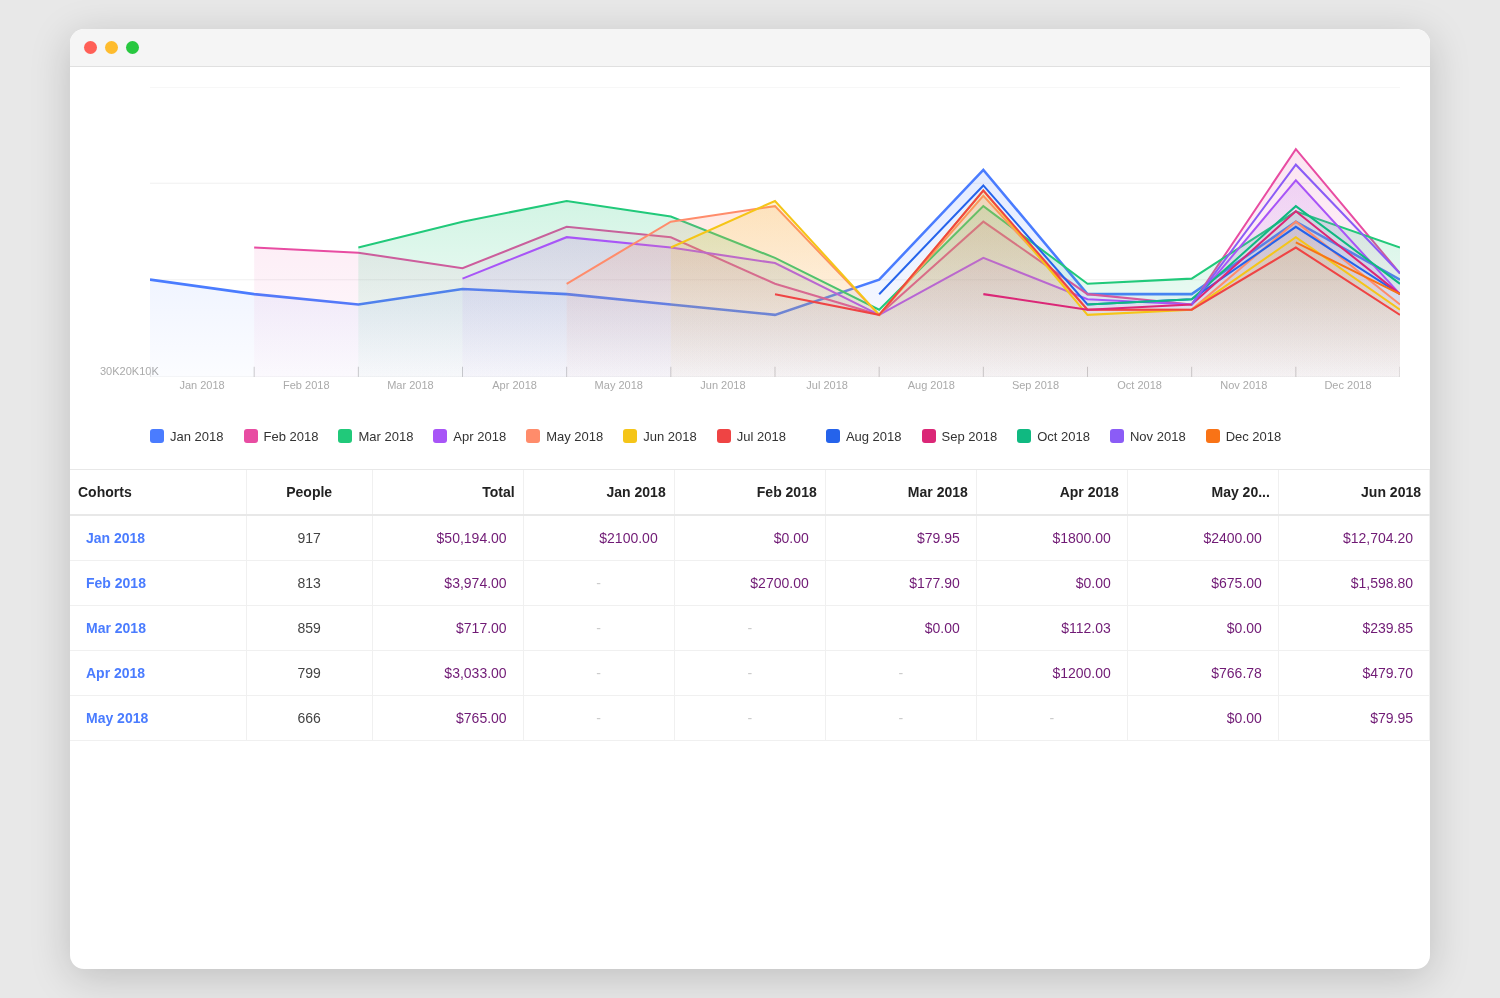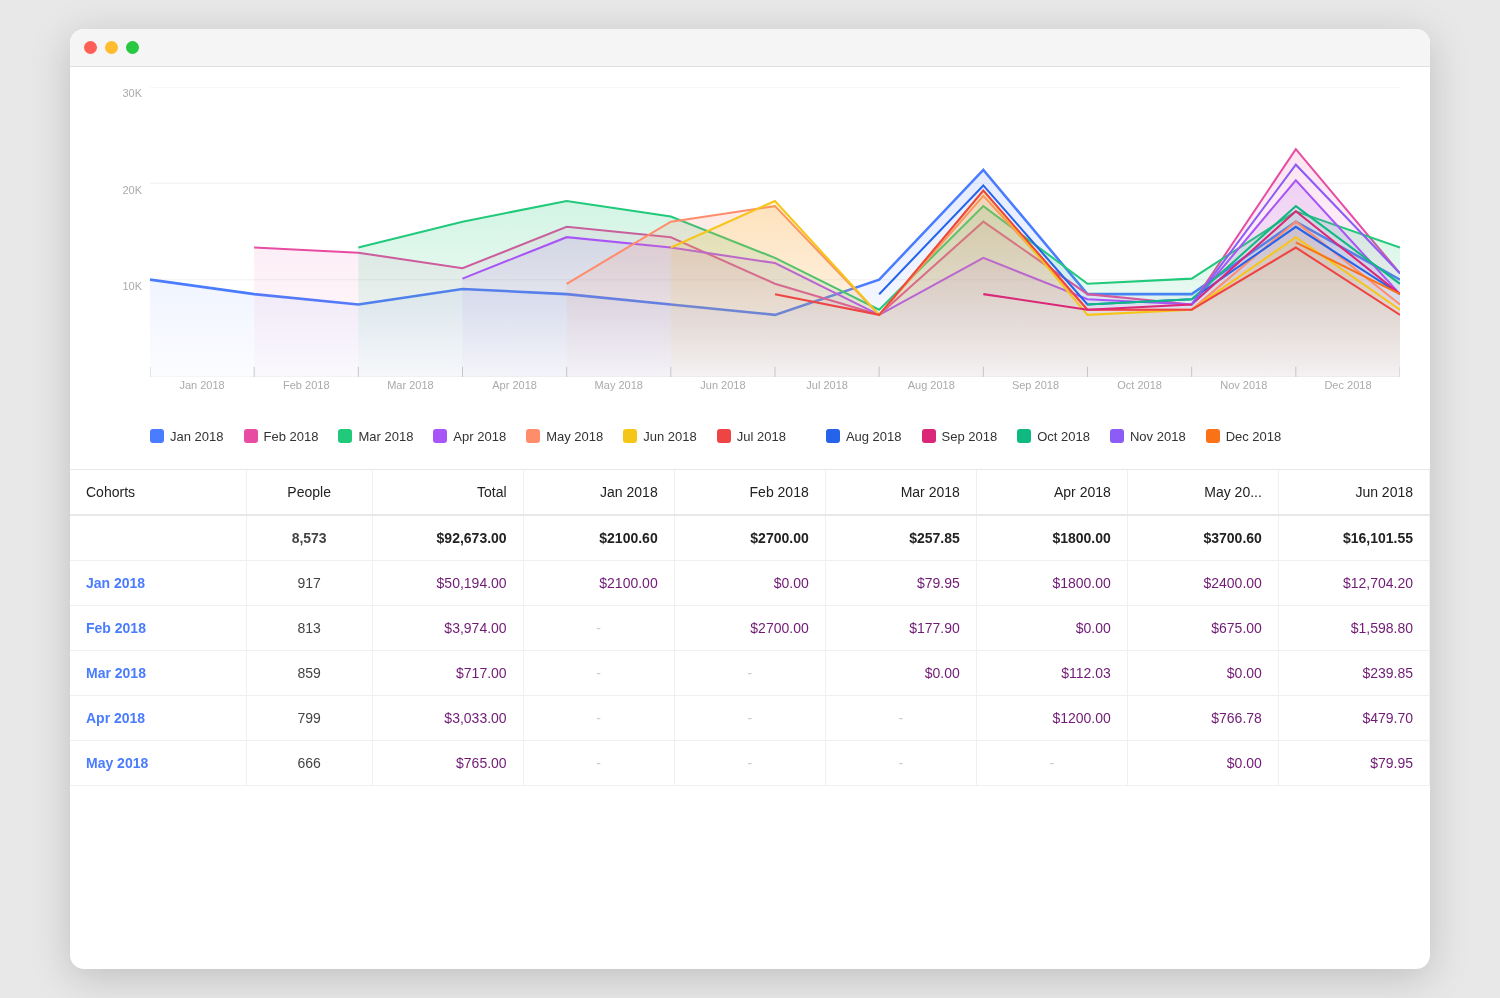--- a/index.html
+++ b/index.html
@@ -47,21 +47,21 @@
       height: 320px;
       margin-bottom: 10px;
     }
     .y-axis-labels {
       position: absolute;
       left: 0;
       top: 0;
       bottom: 30px;
       width: 50px;
       display: flex;
-      flex-direction: column;
+      flex-direction: row;
       justify-content: space-between;
       align-items: flex-end;
       padding-right: 8px;
     }
     .y-label {
       font-size: 11px;
       color: #aaa;
     }
     .chart-inner {
       position: absolute;
@@ -111,23 +111,23 @@
     }
     table {
       width: 100%;
       border-collapse: collapse;
       font-size: 14px;
     }
     thead tr {
       border-bottom: 2px solid #e8e8e8;
     }
     thead th {
-      padding: 14px 16px;
+      padding: 14px 8px;
       text-align: left;
-      font-weight: 400;
+      font-weight: 700;
       color: #222;
       white-space: nowrap;
       border-right: 1px solid #f0f0f0;
     }
     thead th:first-child { min-width: 140px; }
     thead th:nth-child(2) { min-width: 100px; text-align: center; }
     thead th:nth-child(3) { min-width: 120px; text-align: right; }
     thead th:nth-child(n+4) { min-width: 120px; text-align: right; }
 
     tbody tr {
@@ -331,31 +331,20 @@
           <th>Jan 2018</th>
           <th>Feb 2018</th>
           <th>Mar 2018</th>
           <th>Apr 2018</th>
           <th>May 20...</th>
           <th>Jun 2018</th>
         </tr>
       </thead>
       <tbody>
 
-        <tr class="summary-row">
-          <td></td>
-          <td>8,573</td>
-          <td>$92,673.00</td>
-          <td>$2100.60</td>
-          <td>$2700.00</td>
-          <td>$257.85</td>
-          <td>$1800.00</td>
-          <td>$3700.60</td>
-          <td>$16,101.55</td>
-        </tr>
 
         <tr>
           <td>Jan 2018</td>
           <td>917</td>
           <td>$50,194.00</td>
           <td>$2100.00</td>
           <td>$0.00</td>
           <td>$79.95</td>
           <td>$1800.00</td>
           <td>$2400.00</td>

